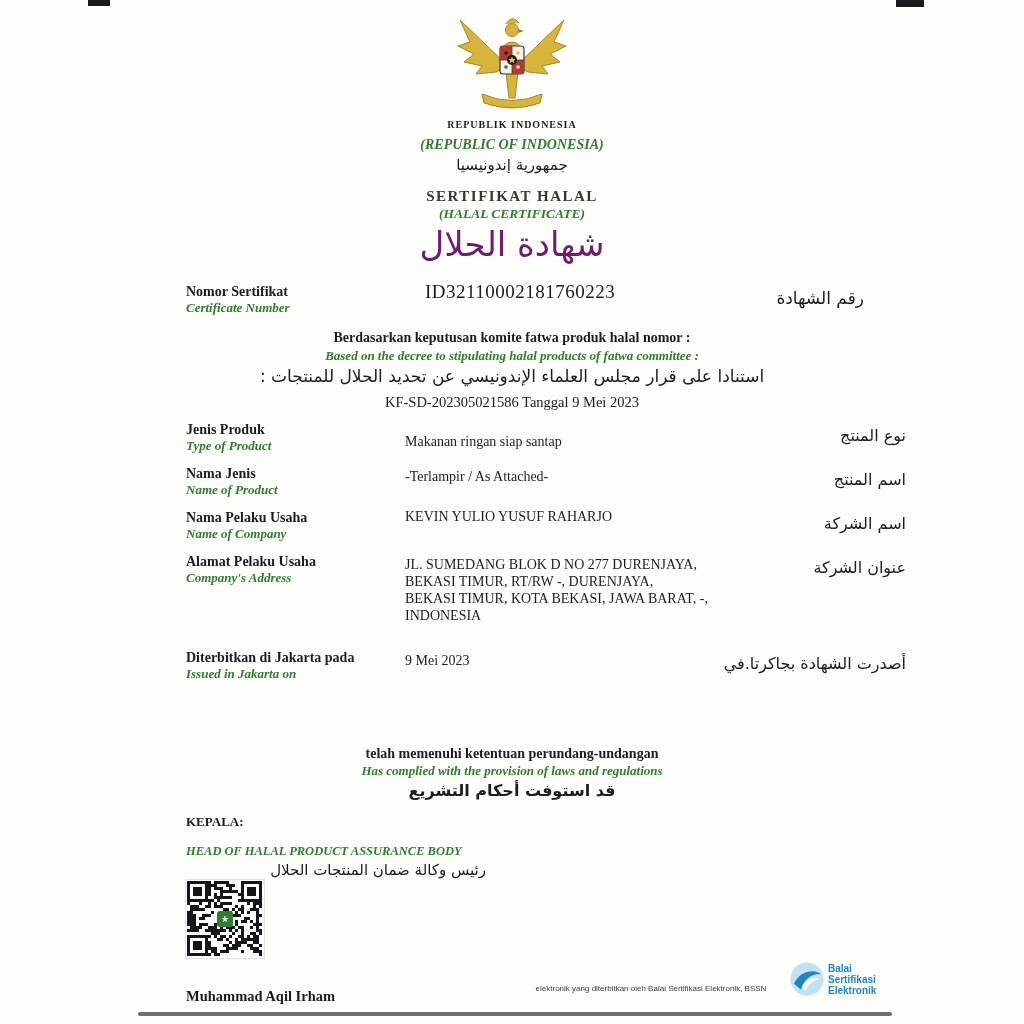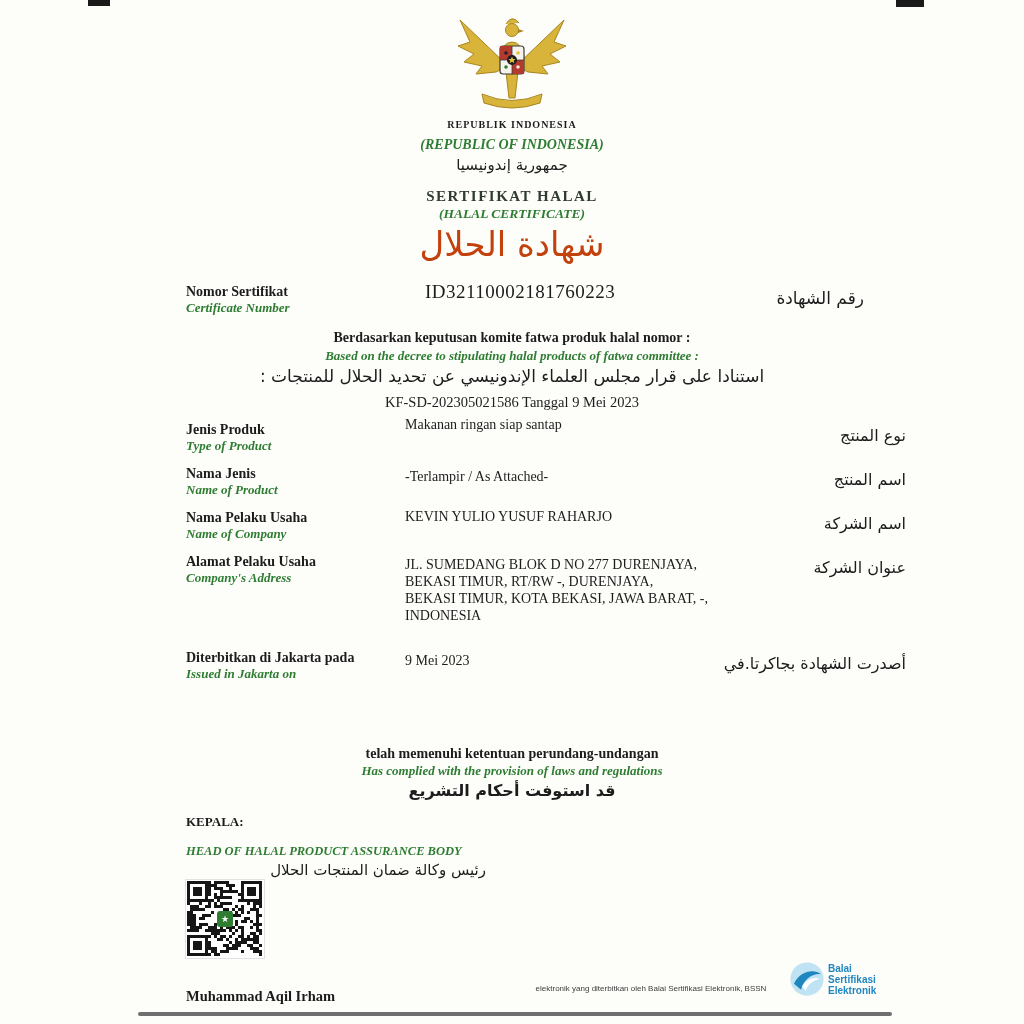--- a/index.html
+++ b/index.html
@@ -59,39 +59,39 @@
     <circle cx="60" cy="52" r="5" fill="#1c1c1c"></circle>
     <polygon points="60,48.4 61.1,51 63.6,51 61.7,52.7 62.4,55.2 60,53.7 57.6,55.2 58.3,52.7 56.4,51 58.9,51" fill="#e8c23a"></polygon>
   </svg>
 
   <div class="abs center bold" style="top:119px;font-size:10px;letter-spacing:1px;">REPUBLIK INDONESIA</div>
   <div class="abs center green" style="top:137px;font-size:14px;">(REPUBLIC OF INDONESIA)</div>
   <div class="abs center ar" style="top:156px;font-size:15px;">جمهورية إندونيسيا</div>
 
   <div class="abs center green" style="top:206px;font-size:13.5px;">(HALAL CERTIFICATE)</div>
   <div class="abs center bold" style="top:188px;font-size:15px;letter-spacing:1.5px;color:#303c30;">SERTIFIKAT HALAL</div>
-  <div class="abs center ar" style="top:224px;font-size:34px;color:#c2410c;">شهادة الحلال</div>
+  <div class="abs center ar" style="top:224px;font-size:34px;color:#701a75;">شهادة الحلال</div>
 
   <div class="abs field-label" style="top:284px;">
     <div class="lbl-id">Nomor Sertifikat</div>
     <div class="lbl-en">Certificate Number</div>
   </div>
   <div class="abs" style="left:425px;top:281px;font-size:19px;letter-spacing:0.5px;">ID32110002181760223</div>
   <div class="abs ar" style="right:160px;top:288px;font-size:17px;text-align:right;">رقم الشهادة</div>
 
   <div class="abs center bold" style="top:330px;font-size:14px;">Berdasarkan keputusan komite fatwa produk halal nomor :</div>
   <div class="abs center green" style="top:348px;font-size:13px;">Based on the decree to stipulating halal products of fatwa committee :</div>
   <div class="abs center ar" style="top:366px;font-size:17px;">استنادا على قرار مجلس العلماء الإندونيسي عن تحديد الحلال للمنتجات :</div>
   <div class="abs center" style="top:394px;font-size:14.5px;">KF-SD-202305021586 Tanggal 9 Mei 2023</div>
 
   <div class="abs field-label" style="top:422px;">
     <div class="lbl-id">Jenis Produk</div>
     <div class="lbl-en">Type of Product</div>
   </div>
-  <div class="abs field-value" style="top:416px;">Makanan ringan siap santap</div>
+  <div class="abs field-value" style="top:433px;">Makanan ringan siap santap</div>
   <div class="abs ar field-ar" style="top:426px;">نوع المنتج</div>
 
   <div class="abs field-label" style="top:466px;">
     <div class="lbl-id">Nama Jenis</div>
     <div class="lbl-en">Name of Product</div>
   </div>
   <div class="abs field-value" style="top:468px;">-Terlampir / As Attached-</div>
   <div class="abs ar field-ar" style="top:470px;">اسم المنتج</div>
 
   <div class="abs field-label" style="top:510px;">

